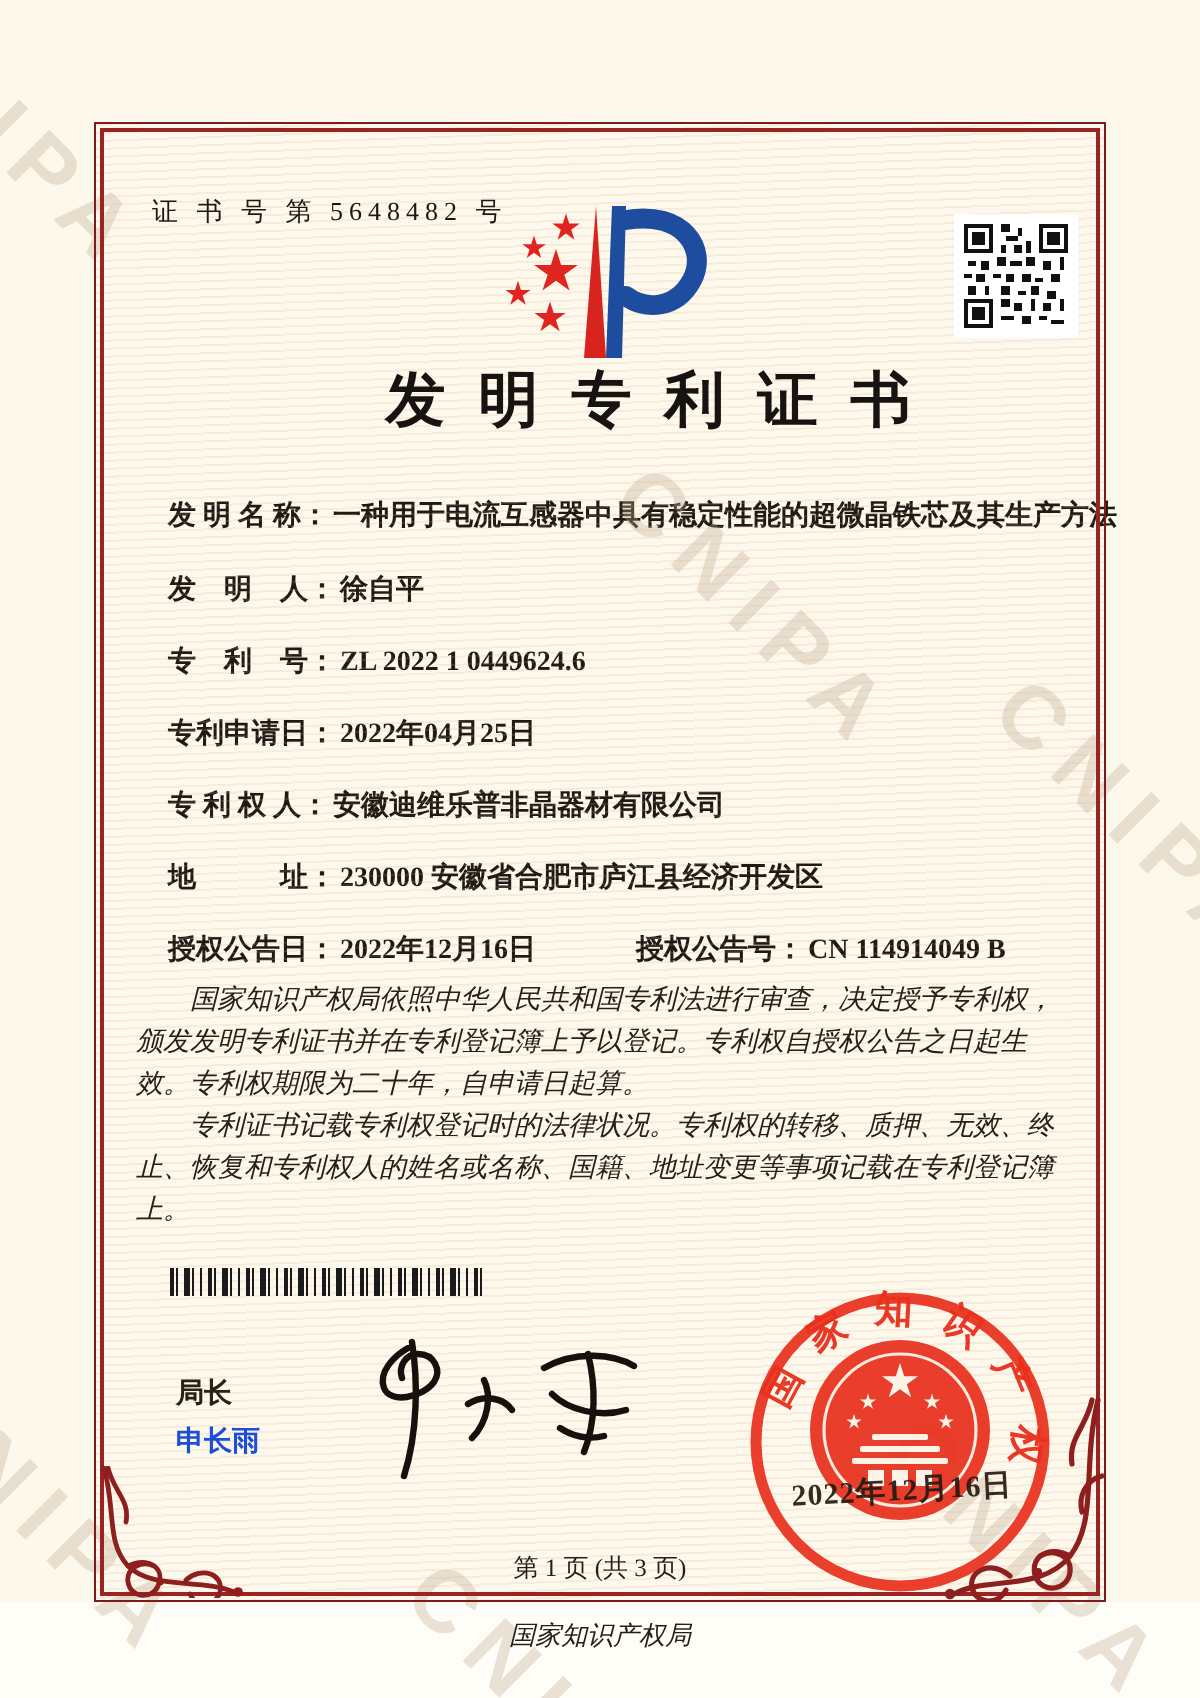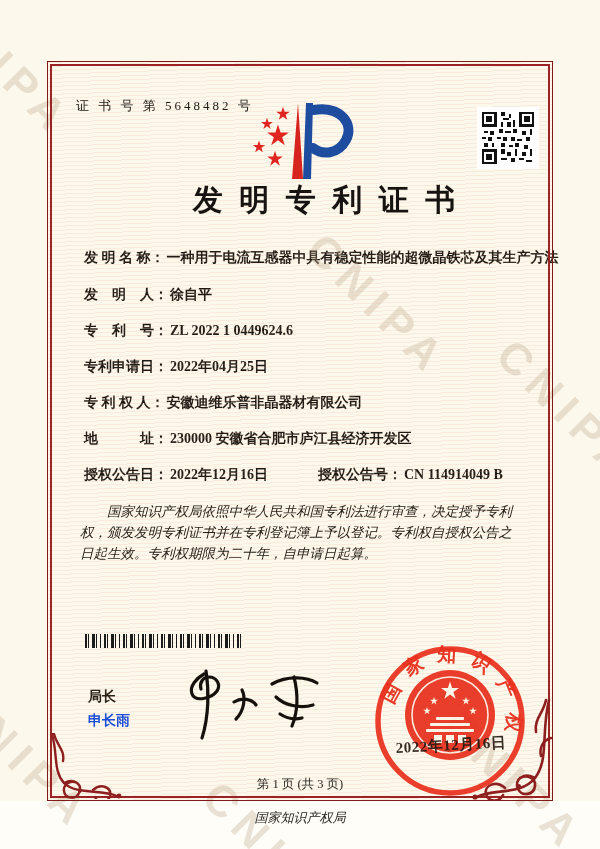--- a/index.html
+++ b/index.html
@@ -41,21 +41,21 @@
   .logo{left:236px;top:95px;}
   .qr{left:477px;top:107px;width:62px;height:62px;background:#ffffff;padding:5px;box-sizing:border-box;}
   .title{left:0;right:0;top:180px;text-align:center;font-size:30px;font-weight:bold;
          letter-spacing:0.55em;text-indent:0.55em;color:#171310;padding-left:48px;}
   .field-row{position:absolute;left:84px;font-weight:bold;font-size:14px;color:#201a14;white-space:nowrap;}
   .fr0{top:249px;} .fr1{top:286px;} .fr2{top:322px;} .fr3{top:358px;}
   .fr4{top:394px;} .fr5{top:430px;} .fr6{top:466px;}
   .grant-no-pair{position:absolute;left:234px;top:0;}
   .field-row .v{margin-left:2px;}
   .paras{left:68px;top:489px;width:468px;font-style:italic;font-size:13.5px;line-height:21px;color:#272019;}
-  .paras p{margin:12px;text-indent:2em;}
+  .paras p{margin:0;text-indent:2em;}
   .barcode{
     left:85px;top:634px;width:156px;height:14px;
     background:repeating-linear-gradient(90deg,
       #1b1b1b 0 2px,transparent 2px 3px,#1b1b1b 3px 4px,transparent 4px 7px,
       #1b1b1b 7px 10px,transparent 10px 11px,#1b1b1b 11px 12px,transparent 12px 15px,
       #1b1b1b 15px 16px,transparent 16px 19px);
   }
   .director-label{left:88px;top:688px;font-family:Liberation Mono, monospace;
                   font-weight:bold;font-size:14px;color:#2b2216;}
   .director-name{left:88px;top:712px;font-family:Liberation Mono, monospace;
@@ -167,20 +167,21 @@
 </div>
 <div class="field-row fr6">
   <span>授权公告日：</span><span class="v">2022年12月16日</span>
   <span class="grant-no-pair">
     <span>授权公告号：</span><span class="v">CN 114914049 B</span>
   </span>
 </div>
 
 <div class="abs content paras">
   <p>国家知识产权局依照中华人民共和国专利法进行审查，决定授予专利权，颁发发明专利证书并在专利登记簿上予以登记。专利权自授权公告之日起生效。专利权期限为二十年，自申请日起算。</p>
+  <p>专利证书记载专利权登记时的法律状况。专利权的转移、质押、无效、终止、恢复和专利权人的姓名或名称、国籍、地址变更等事项记载在专利登记簿上。</p>
 </div>
 
 <div class="abs content barcode"></div>
 
 <div class="abs content director-label">局长</div>
 <div class="abs content director-name">申长雨</div>
 
 <svg class="abs signature" width="150" height="78" viewBox="0 0 150 78">
   <g stroke="#16110c" stroke-width="3.2" fill="none" stroke-linecap="round" stroke-linejoin="round">
     <path d="M28,8 C21,12 13,20 16,28 C19,36 35,33 41,25 C45,19 41,11 33,11 C27,11 23,17 25,23"></path>

